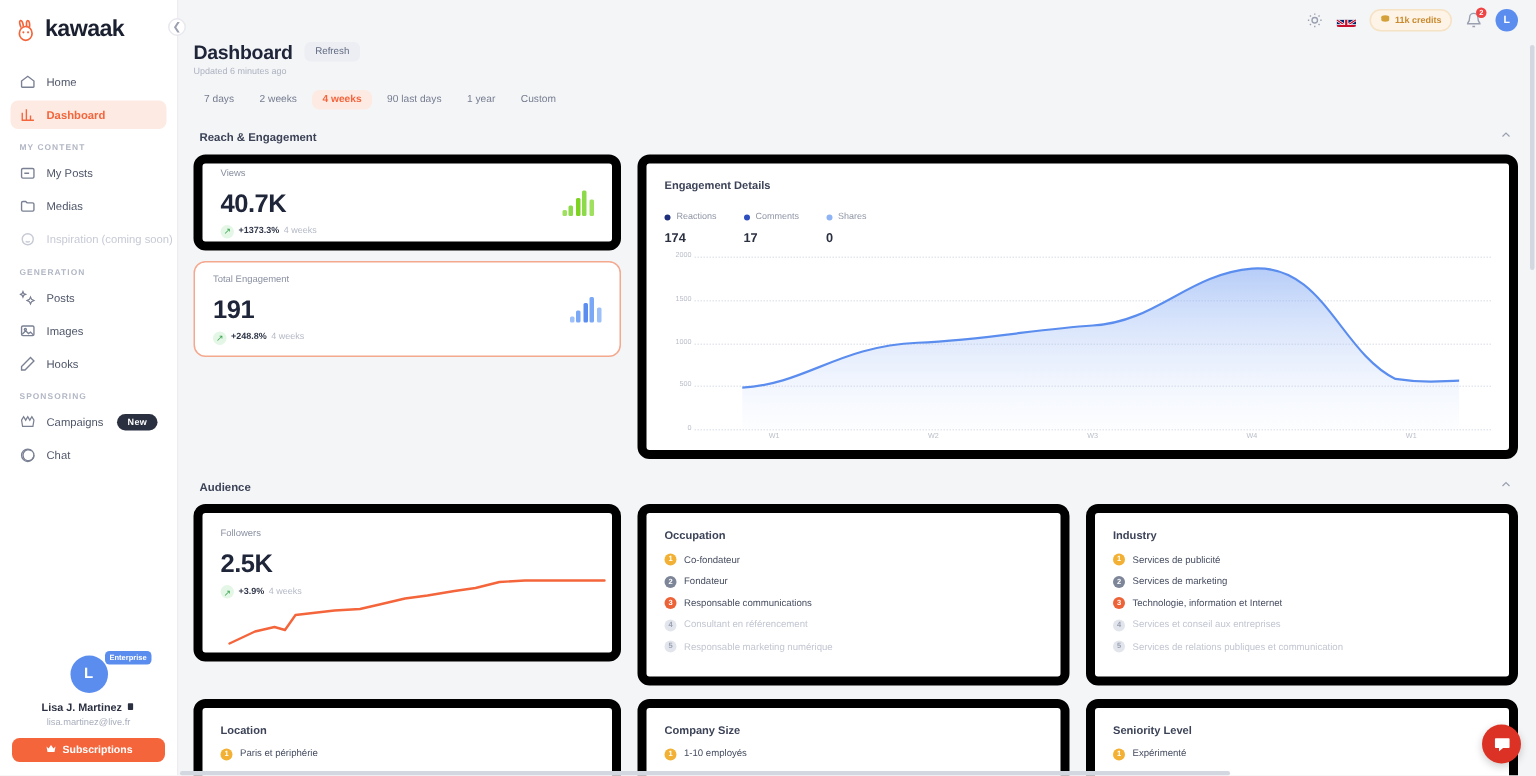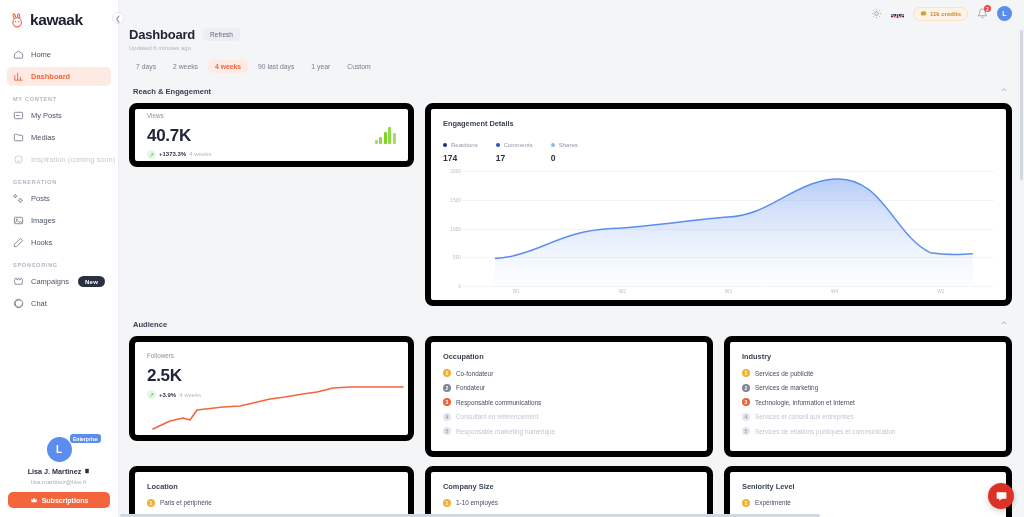--- a/index.html
+++ b/index.html
@@ -433,20 +433,38 @@
             <div class="spark">
               <i style="height:4px;background:#9fe05f"></i>
                 <i style="height:7px;background:#8cd94a"></i>
               <i style="height:12px;background:#7ed321"></i>
                 <i style="height:17px;background:#8cd94a"></i>
               <i style="height:11px;background:#9fe05f"></i>
             </div>
           </div>
 
 
+          <div class="card metric highlight">
+            <div>
+              <div class="metric-label">Total Engagement</div>
+              <div class="metric-value">191</div>
+              <div class="metric-delta">
+                <span class="delta-ic">↗</span>
+                <span class="delta-pct">+248.8%</span>
+                <span class="delta-per">4 weeks</span>
+              </div>
+            </div>
+            <div class="spark">
+              <i style="height:4px;background:#9cc0fa"></i>
+                <i style="height:8px;background:#7aa8f7"></i>
+              <i style="height:13px;background:#5b8def"></i>
+                <i style="height:17px;background:#7aa8f7"></i>
+              <i style="height:10px;background:#9cc0fa"></i>
+            </div>
+          </div>
         </div>
 
         <div class="card chart-card">
           <div class="chart-title">Engagement Details</div>
           <div class="legend">
             <div class="lg-item">
               <div class="lg-top">
                 <span class="lg-dot" style="background:#1e2f7d"></span>
                 <span class="lg-name">Reactions</span>
               </div>

